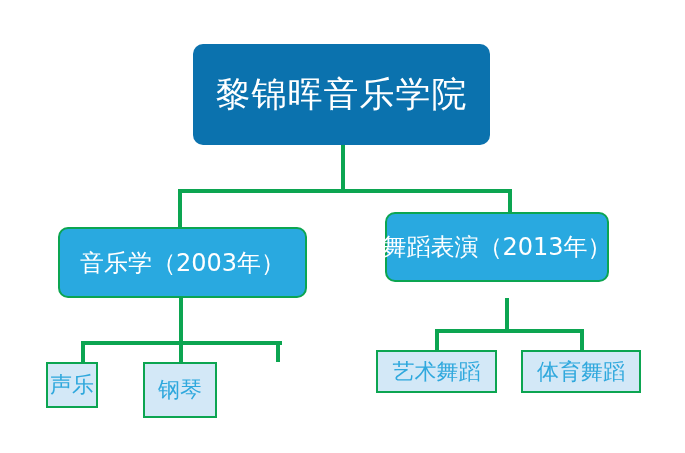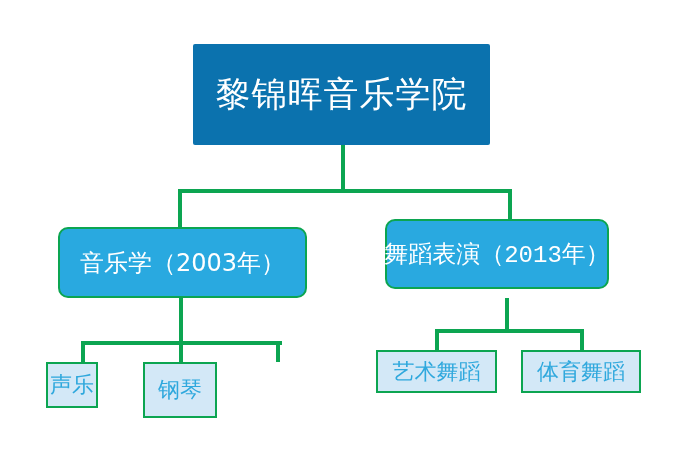--- a/index.html
+++ b/index.html
@@ -16,21 +16,21 @@
     display: flex;
     align-items: center;
     justify-content: center;
     box-sizing: border-box;
     text-align: center;
     white-space: nowrap;
   }
   .root-node {
     background: var(--root-fill, #0b72ae);
     color: var(--text-on-blue, #ffffff);
-    border-radius: 2px;
+    border-radius: 10px;
     font-size: 35px;
     letter-spacing: 1px;
     font-weight: 400;
   }
   .branch-node {
     background: var(--branch-fill, #29a9e0);
     color: var(--text-on-blue, #ffffff);
     border: 2px solid var(--connector, #0ca551);
     border-radius: 10px;
     font-size: 24px;
@@ -68,21 +68,21 @@
   <div class="line" style="left:435px; top:329px; width:4px; height:21px;"></div>
   <div class="line" style="left:580px; top:329px; width:4px; height:21px;"></div>
 
   <div class="node root-node" style="left:193px; top:44px; width:297px; height:101px;">
     <span>黎锦晖音乐学院</span>
   </div>
 
   <div class="node branch-node" style="left:58px; top:227px; width:249px; height:71px;">
     <span>音乐学（2003年）</span>
   </div>
-  <div class="node branch-node" style="left:385px; top:219px; width:224px; height:70px;font-family:Liberation Mono, monospace;">
+  <div class="node branch-node" style="left:385px; top:212px; width:224px; height:70px;">
     <span>舞蹈表演（2013年）</span>
   </div>
 
   <div class="node leaf-node" style="left:46px; top:362px; width:52px; height:46px;">
     <span>声乐</span>
   </div>
   <div class="node leaf-node" style="left:143px; top:362px; width:74px; height:56px;">
     <span>钢琴</span>
   </div>
 

